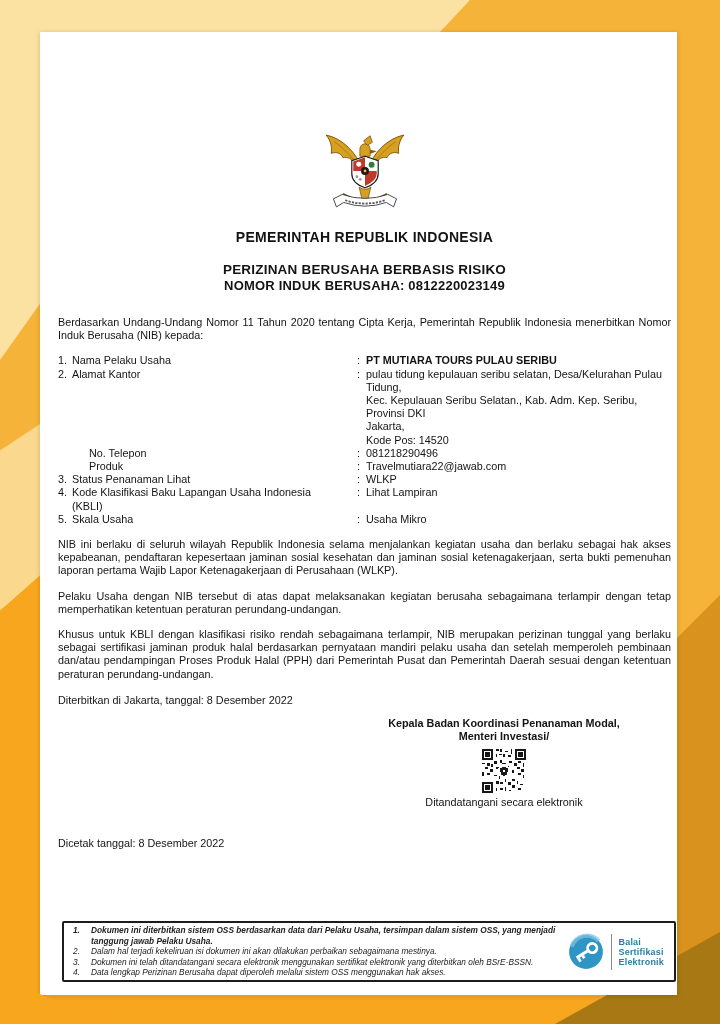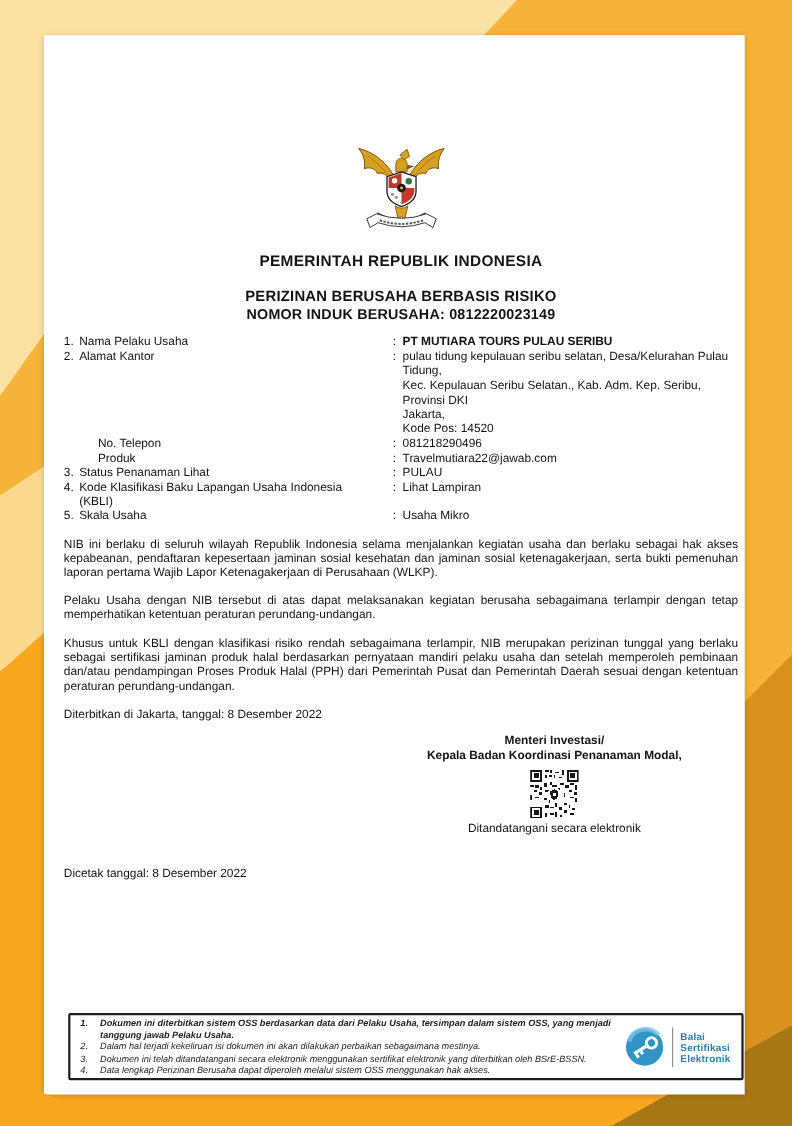--- a/index.html
+++ b/index.html
@@ -103,20 +103,21 @@
       <path d="M52 87 L56 104 L60 100 L64 104 L68 87 Q60 93 52 87 Z" fill="#D7A021" stroke="#6E4E08" stroke-width="1"></path>
       <path d="M30 96 l12 6 M90 96 l-12 6" stroke="#6E4E08" stroke-width="2" fill="none"></path>
       <path d="M17 103 l12 -6 q31 11 62 0 l12 6 -4 11 -10 -6 q-29 10 -58 0 l-10 6 z" fill="#ffffff" stroke="#333333" stroke-width="1.2" stroke-linejoin="round"></path>
       <path d="M33 105 q27 9 54 0" stroke="#555555" stroke-width="2.4" stroke-dasharray="3 1.7" fill="none"></path>
     </svg>
 
     <div class="center gov">PEMERINTAH REPUBLIK INDONESIA</div>
     <div class="center title1">PERIZINAN BERUSAHA BERBASIS RISIKO</div>
     <div class="center title2">NOMOR INDUK BERUSAHA: 0812220023149</div>
 
+    <div class="intro">Berdasarkan Undang-Undang Nomor 11 Tahun 2020 tentang Cipta Kerja, Pemerintah Republik Indonesia menerbitkan Nomor Induk Berusaha (NIB) kepada:</div>
 
     <div class="fields">
       <div class="frow">
         <span class="fnum">1.</span>
         <span class="flabel">Nama Pelaku Usaha</span>
         <span class="fcolon">:</span>
         <span class="fvalue strong">PT MUTIARA TOURS PULAU SERIBU</span>
       </div>
       <div class="frow">
         <span class="fnum">2.</span>
@@ -136,21 +137,21 @@
       <div class="frow indent">
         <span class="fnum"></span>
         <span class="flabel">Produk</span>
         <span class="fcolon">:</span>
         <span class="fvalue">Travelmutiara22@jawab.com</span>
       </div>
       <div class="frow">
         <span class="fnum">3.</span>
         <span class="flabel">Status Penanaman Lihat</span>
         <span class="fcolon">:</span>
-        <span class="fvalue">PULAU</span>
+        <span class="fvalue">WLKP</span>
       </div>
       <div class="frow">
         <span class="fnum">4.</span>
         <span class="flabel">Kode Klasifikasi Baku Lapangan Usaha Indonesia
 (KBLI)</span>
         <span class="fcolon">:</span>
         <span class="fvalue">Lihat Lampiran</span>
       </div>
       <div class="frow">
         <span class="fnum">5.</span>
@@ -160,22 +161,22 @@
       </div>
     </div>
 
     <p class="para">NIB ini berlaku di seluruh wilayah Republik Indonesia selama menjalankan kegiatan usaha dan berlaku sebagai hak akses kepabeanan, pendaftaran kepesertaan jaminan sosial kesehatan dan jaminan sosial ketenagakerjaan, serta bukti pemenuhan laporan pertama Wajib Lapor Ketenagakerjaan di Perusahaan (WLKP).</p>
     <p class="para">Pelaku Usaha dengan NIB tersebut di atas dapat melaksanakan kegiatan berusaha sebagaimana terlampir dengan tetap memperhatikan ketentuan peraturan perundang-undangan.</p>
     <p class="para">Khusus untuk KBLI dengan klasifikasi risiko rendah sebagaimana terlampir, NIB merupakan perizinan tunggal yang berlaku sebagai sertifikasi jaminan produk halal berdasarkan pernyataan mandiri pelaku usaha dan setelah memperoleh pembinaan dan/atau pendampingan Proses Produk Halal (PPH) dari Pemerintah Pusat dan Pemerintah Daerah sesuai dengan ketentuan peraturan perundang-undangan.</p>
 
     <div class="issued">Diterbitkan di Jakarta, tanggal: 8 Desember 2022</div>
 
     <div class="sig">
+      <div class="t">Kepala Badan Koordinasi Penanaman Modal,</div>
       <div class="t">Menteri Investasi/</div>
-      <div class="t">Kepala Badan Koordinasi Penanaman Modal,</div>
       <svg class="qr" viewBox="0 0 29 29" style="shape-rendering:crispEdges;">
         <rect width="29" height="29" fill="#ffffff"></rect>
         <path fill="#161616" d="M0 0h7v7H0z M22 0h7v7h-7z M0 22h7v7H0z"></path>
         <path fill="#ffffff" d="M1 1h5v5H1z M23 1h5v5h-5z M1 23h5v5H1z"></path>
         <path fill="#161616" d="M2 2h3v3H2z M24 2h3v3h-3z M2 24h3v3H2z"></path>
         <path fill="#161616" d="M9 0h2v1H9z M12 0h1v2h-1z M15 1h2v1h-2z M19 0h1v3h-1z M9 3h1v2H9z M11 3h2v1h-2z M14 3h1v2h-1z M17 4h2v1h-2z M8 8h2v2H8z M12 7h1v2h-1z M0 9h2v1H0z M3 9h2v2H3z M6 10h1v2H6z M2 12h2v1H2z M5 13h2v2H5z M0 15h1v3H0z M3 16h2v1H3z M9 12h2v1H9z M18 8h2v1h-2z M21 9h2v2h-2z M24 8h2v1h-2z M27 9h1v3h-1z M23 12h2v1h-2z M26 13h2v2h-2z M20 14h1v2h-1z M24 16h2v1h-2z M27 17h1v2h-1z M8 17h2v1H8z M11 18h1v2h-1z M9 21h2v2H9z M12 22h2v1h-2z M15 20h1v2h-1z M17 22h2v2h-2z M20 20h2v1h-2z M23 21h1v2h-1z M25 23h2v1h-2z M20 24h2v2h-2z M24 26h2v1h-2z M12 26h2v1h-2z M15 25h1v3h-1z M9 26h1v2H9z M18 27h1v1h-1z M13 9h3v1h-3z M16 11h2v1h-2z M13 13h1v2h-1z M16 15h2v2h-2z M12 16h2v1h-2z"></path>
         <circle cx="14.5" cy="14.5" r="4" fill="#ffffff"></circle>
         <path d="M14.5 11.6l2.4 1.1v2c0 1.7-1 2.8-2.4 3.4-1.4-.6-2.4-1.7-2.4-3.4v-2z" fill="#1a1a1a"></path>
         <circle cx="14.5" cy="14.6" r="1" fill="#ffffff"></circle>
       </svg>

